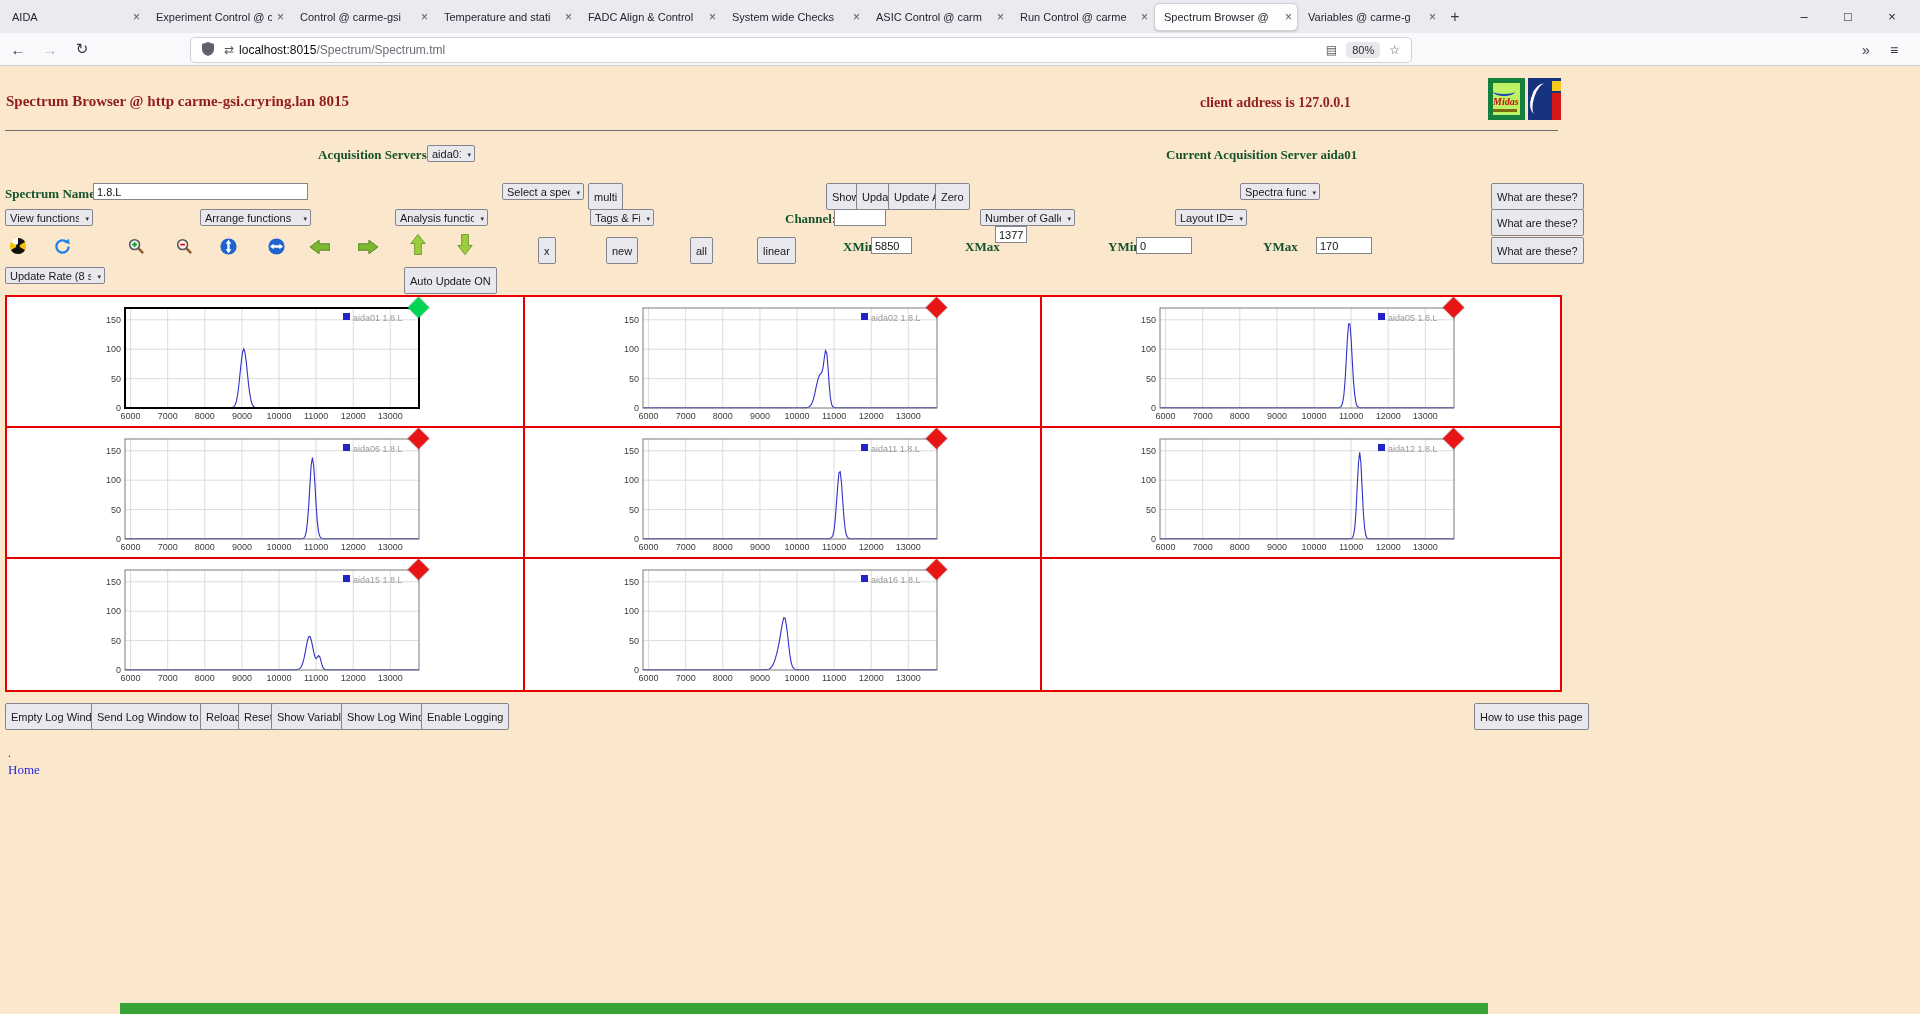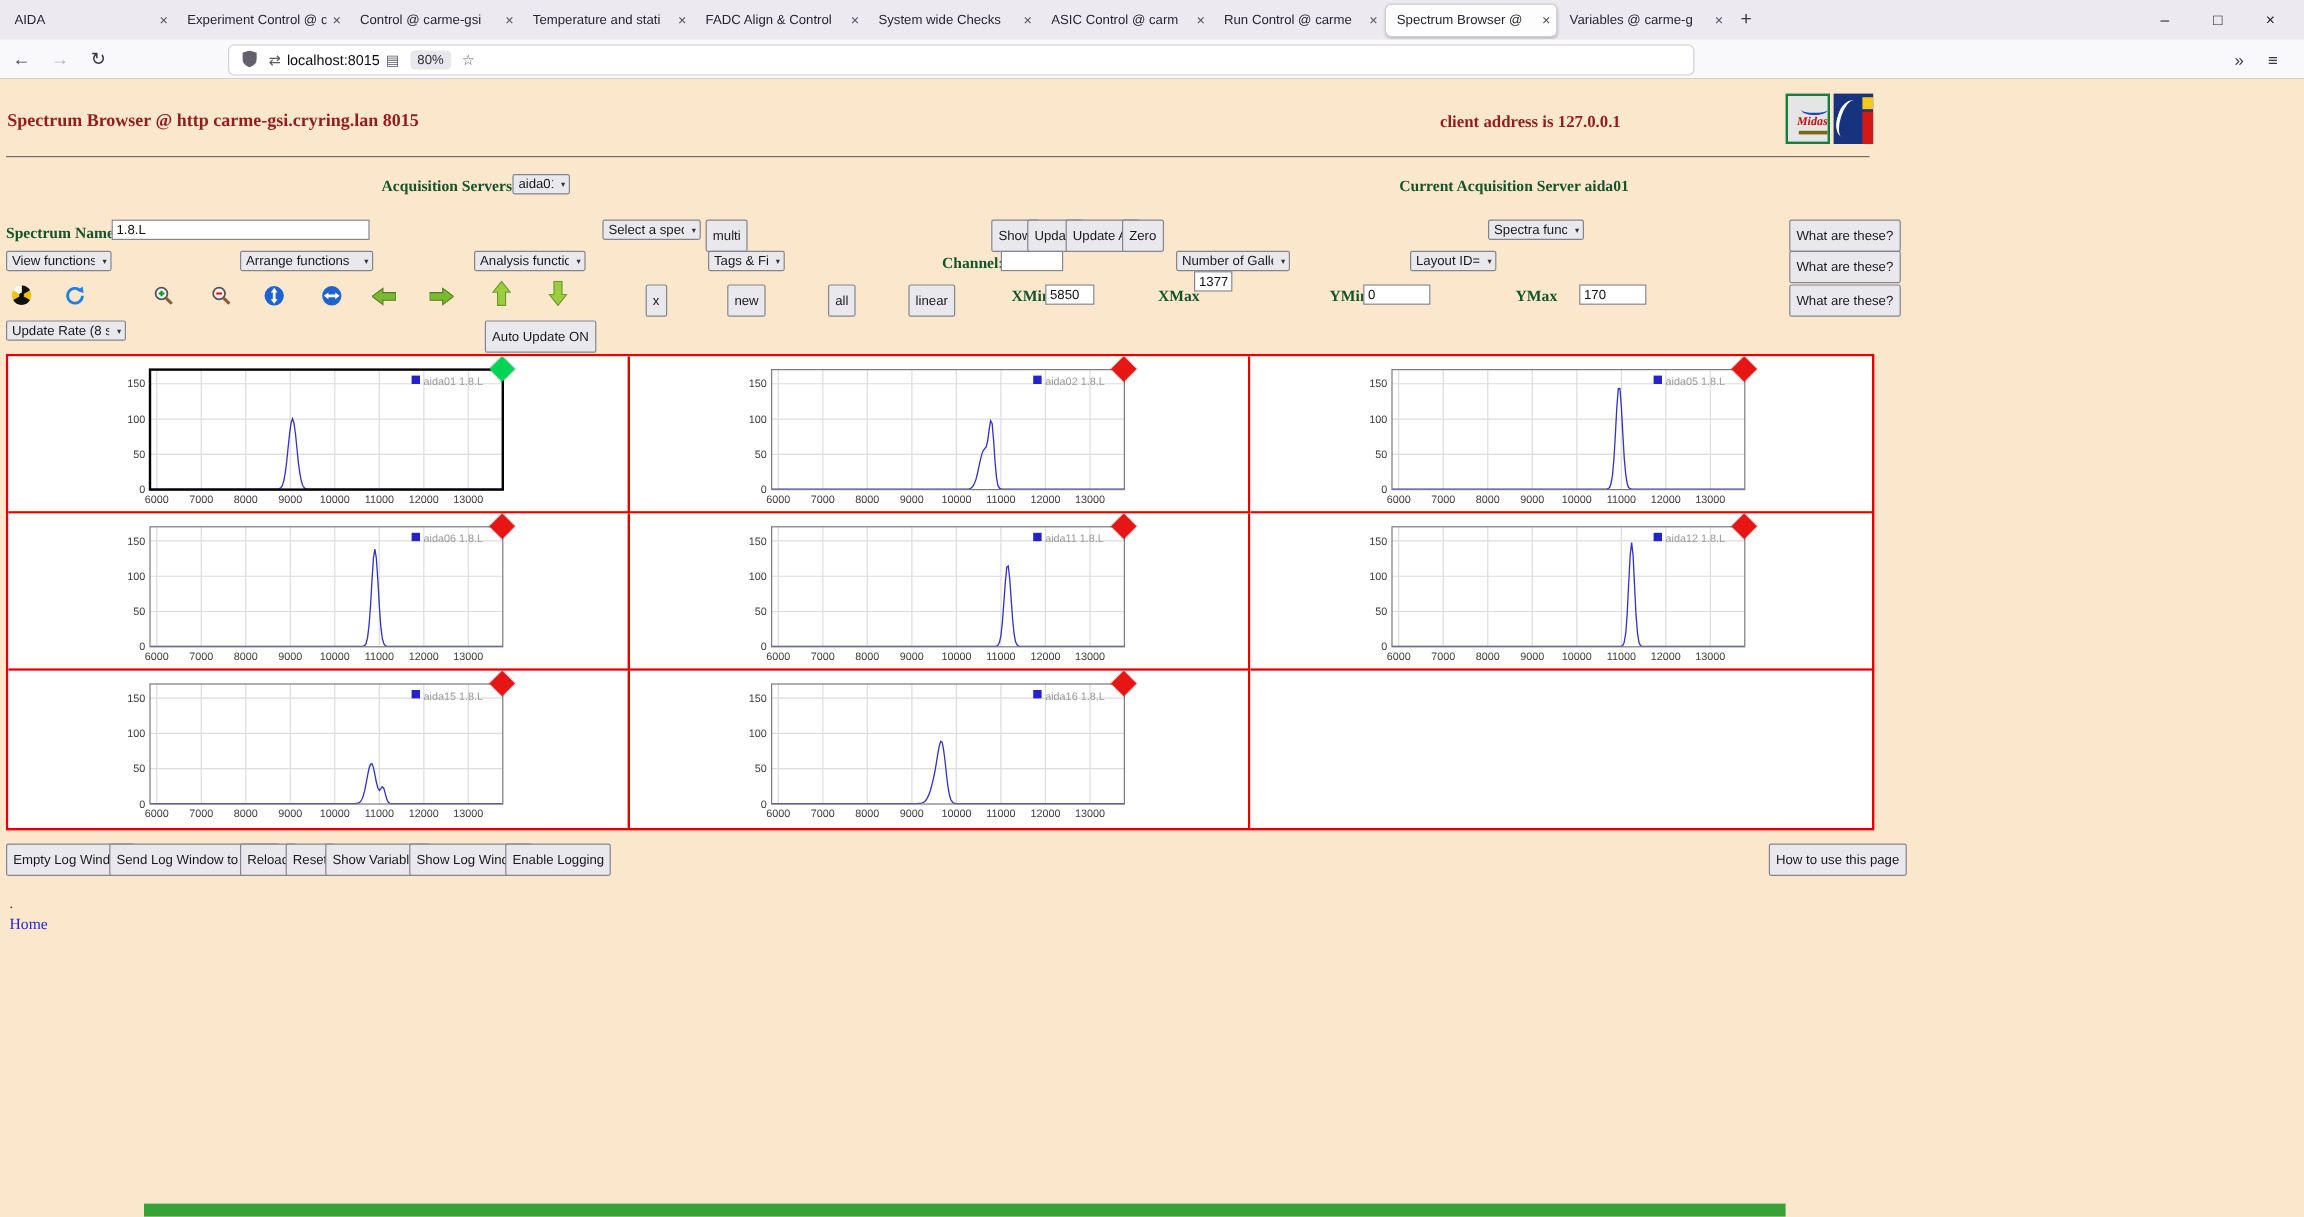--- a/index.html
+++ b/index.html
@@ -43,21 +43,21 @@
 .pcell:nth-child(3n){border-right:none}
 .pcell:nth-child(n+7){border-bottom:none}
 .pcell svg{display:block;margin:7px 0 0 84px}
 .pcell svg text{font-family:"Liberation Sans",sans-serif}
 .diamond{position:absolute;left:404px;top:3px;width:15px;height:15px;transform:rotate(45deg);z-index:3;box-shadow:0 0 0 1px rgba(0,0,0,.15)}
 
 .homelink{position:absolute;color:#2626d8;font-size:13px}
 .lastupd{position:absolute;left:0;top:661px;width:1561px;text-align:right;color:#d60000;font-weight:bold;font-size:13px}
 .greenbar{position:absolute;left:120px;top:937px;width:1368px;height:11px;background:#37a337}
 
-.midaslogo{position:absolute;width:37px;height:42px;background:#e5e5e5;border:2px solid #15803d;display:flex;flex-direction:column;align-items:flex-end;justify-content:center}
+.midaslogo{position:absolute;width:37px;height:42px;background:#bef264;border:5px solid #15803d;display:flex;flex-direction:column;align-items:flex-start;justify-content:center}
 .m-swirl{width:22px;height:9px;border-bottom:2px solid #1d46b0;border-radius:50%}
 .m-text{color:#c01010;font:bold italic 10px "Liberation Serif",serif}
 .m-sub{width:24px;height:3px;background:#7a6a10;margin-top:2px}
 .explogo{position:absolute;width:33px;height:42px;background:#17337f;overflow:hidden}
 .e-swoosh{position:absolute;left:3px;top:5px;width:18px;height:32px;border-left:3px solid #fff;border-radius:50%;transform:rotate(18deg)}
 .e-red{position:absolute;right:0;top:15px;width:9px;height:27px;background:#d41818}
 .e-yellow{position:absolute;right:0;top:3px;width:9px;height:10px;background:#f4c81c}
 </style>
 </head>
 <body>
@@ -114,20 +114,21 @@
   <div class="toolbar">
     <span class="navbtn">←</span>
     <span class="navbtn disabled">→</span>
     <span class="navbtn">↻</span>
     <div class="urlbar">
       <span class="uicon"><svg width="12" height="14" viewBox="0 0 12 14">
             <path d="M6 0 L12 2 V7 C12 11 9 13 6 14 C3 13 0 11 0 7 V2 Z" fill="#63606b"></path>
           </svg></span>
       <span class="uicon">⇄</span>
       <span class="u-host">localhost:8015</span>
+      <span class="u-path">/Spectrum/Spectrum.tml</span>
       <span class="uicon">▤</span>
       <span class="zoombadge">80%</span>
       <span class="uicon">☆</span>
     </div>
     <div class="tool-right">
       <span>»</span>
       <span>≡</span>
     </div>
   </div>
 </div>

